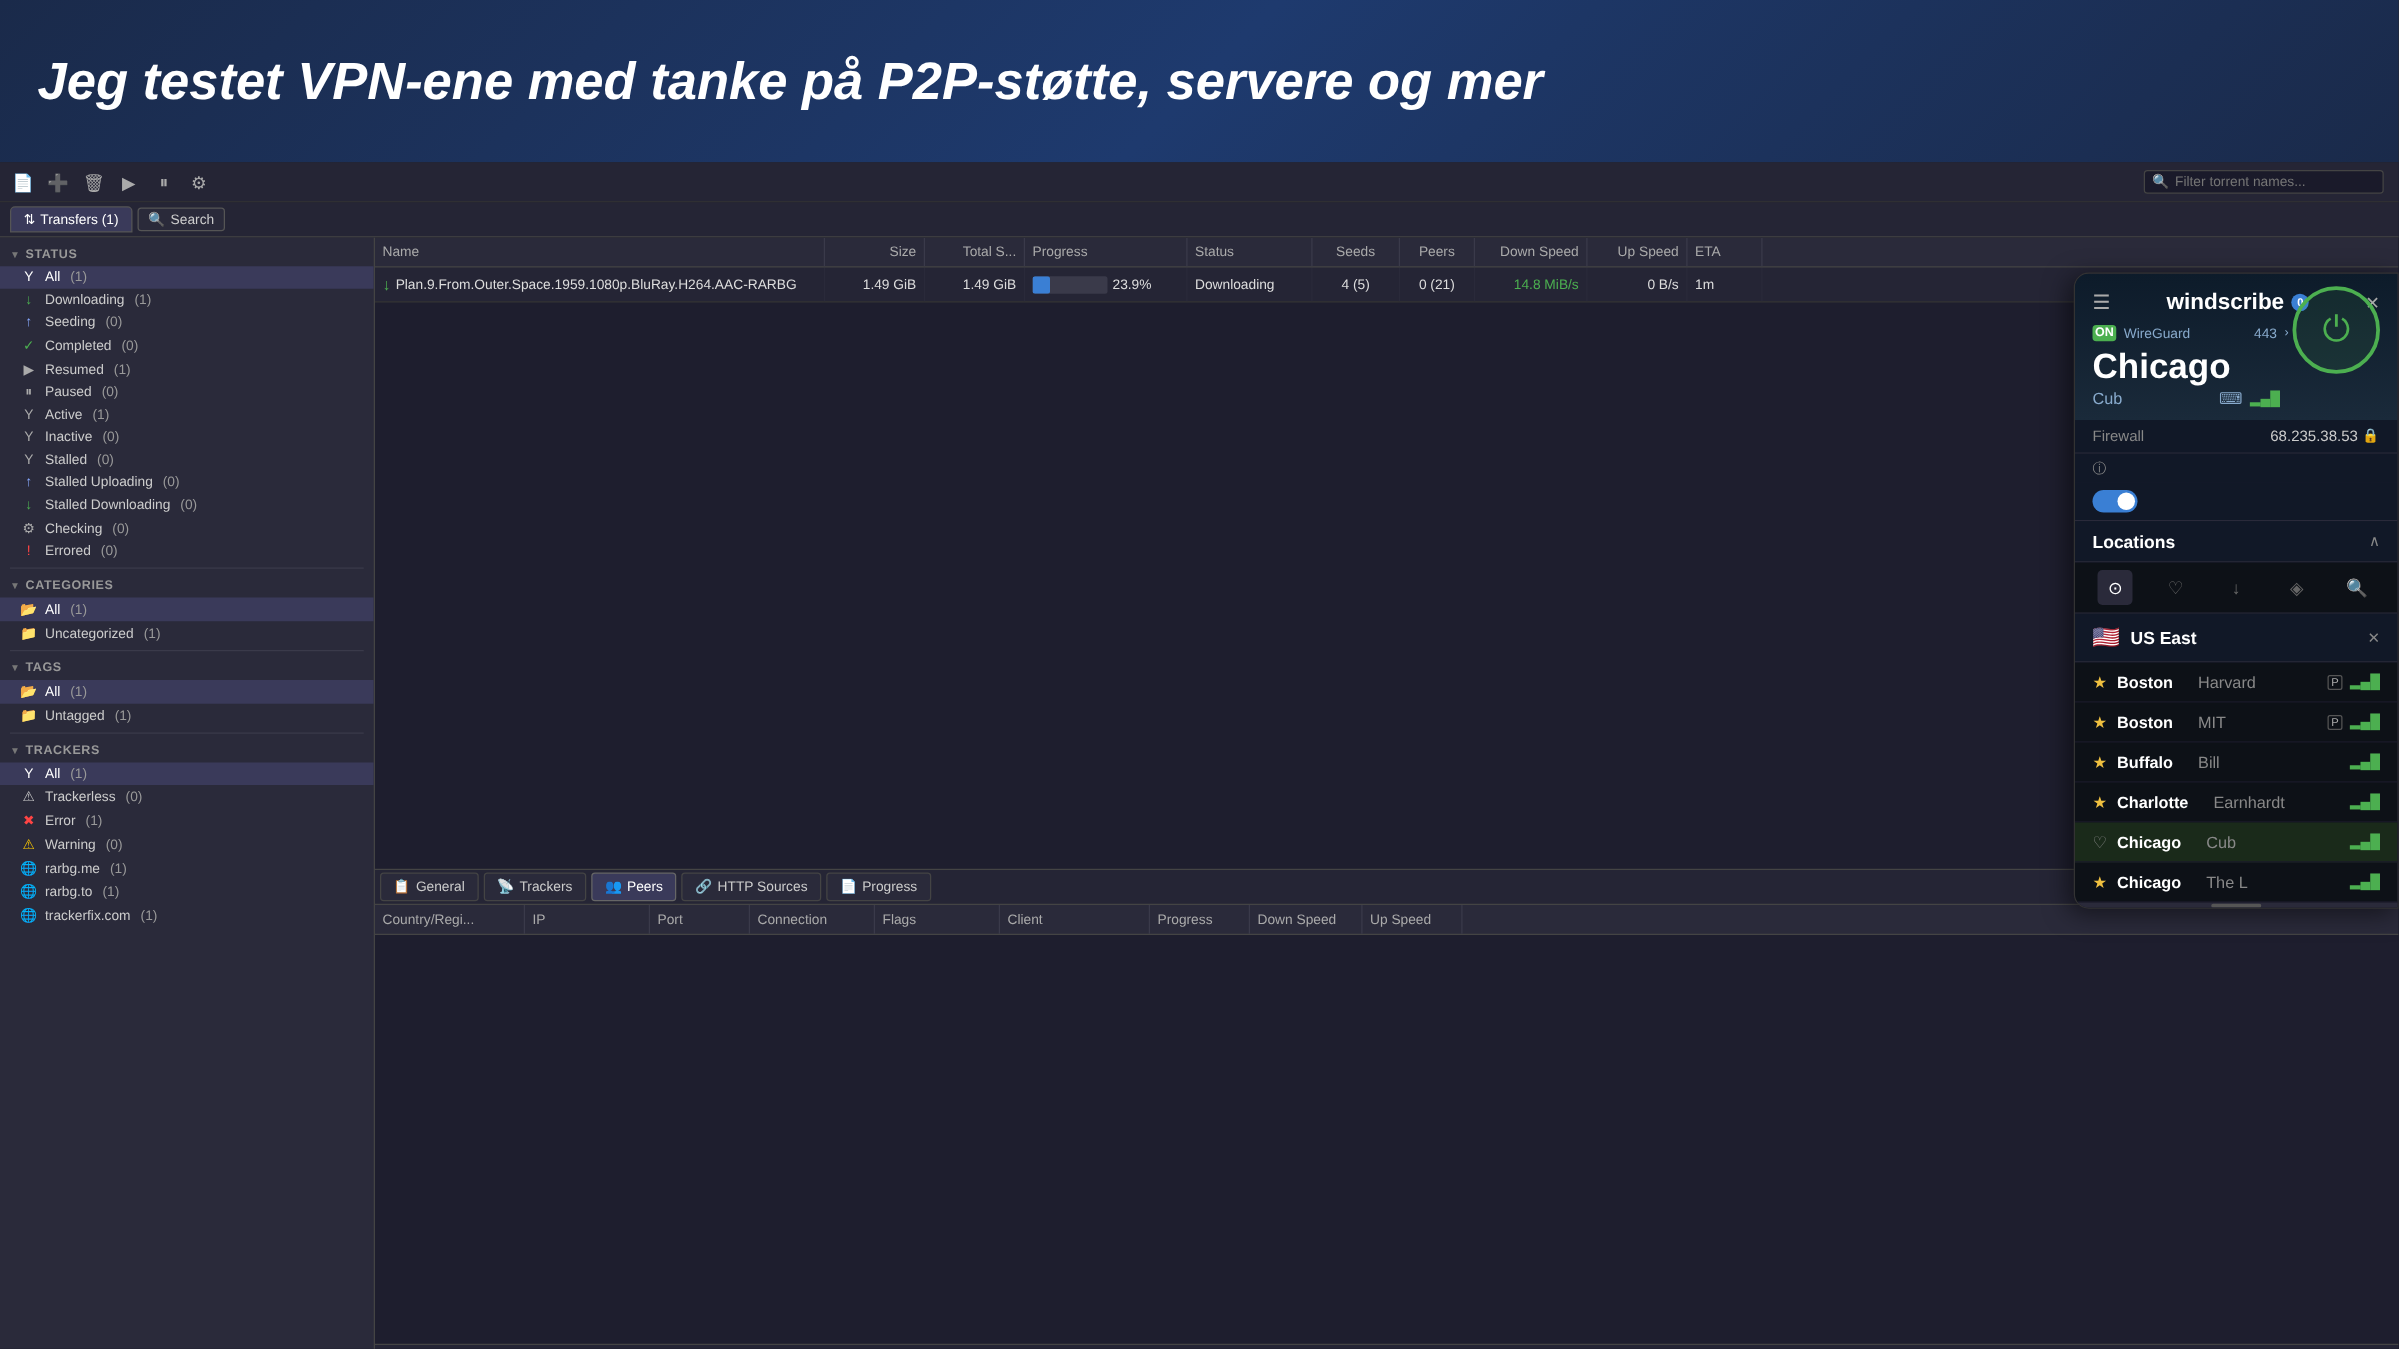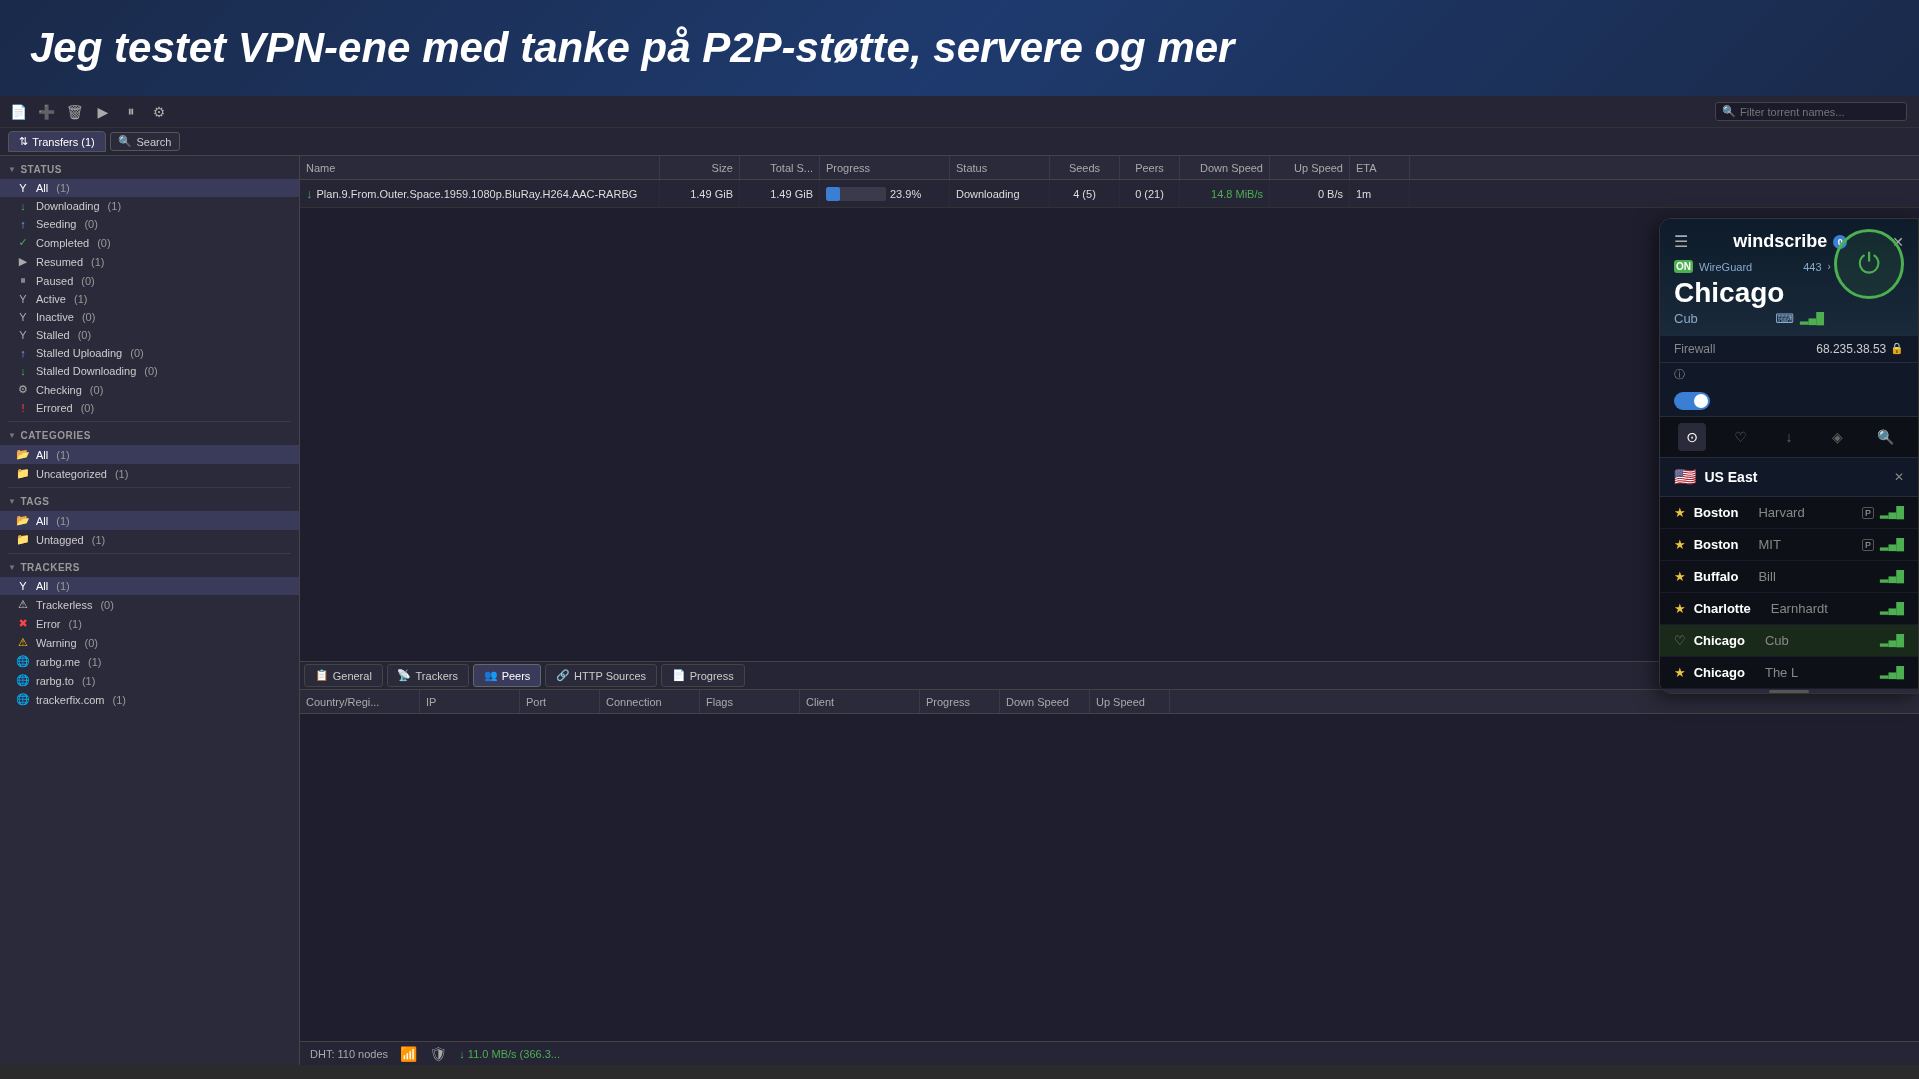--- a/index.html
+++ b/index.html
@@ -1,21 +1,21 @@
 <!DOCTYPE html>
 <html><head>
   <meta charset="utf-8">
   <style>
     * { margin: 0; padding: 0; box-sizing: border-box; }
     body { font-family: 'Segoe UI', Arial, sans-serif; font-size: 12px; background: #2b2b2b; width: 1919px; height: 1079px; overflow: hidden; position: relative; }
 
     
     .banner {
       width: 100%;
-      height: 96px;
+      height: 130px;
       background: linear-gradient(135deg, #1a2a4a 0%, #1e3a6e 50%, #1a2a4a 100%);
       display: flex;
       align-items: center;
       padding: 0 30px;
     }
     .banner-text {
       color: #ffffff;
       font-size: 42px;
       font-weight: 700;
       font-style: italic;
@@ -863,20 +863,24 @@
   <div class="ws-info-row">
     <span class="ws-info-icon">ⓘ</span>
   </div>
 
   <div class="ws-toggle-row">
     <div class="ws-toggle">
       <div class="ws-toggle-knob"></div>
     </div>
   </div>
 
+  <div class="ws-locations-header">
+    <span class="ws-locations-title">Locations</span>
+    <span class="ws-collapse">∧</span>
+  </div>
 
   <div class="ws-nav-tabs">
     <div class="ws-nav-icon active">⊙</div>
     <div class="ws-nav-icon">♡</div>
     <div class="ws-nav-icon">↓</div>
     <div class="ws-nav-icon">◈</div>
     <div class="ws-nav-icon">🔍</div>
   </div>
 
   <div class="ws-current-region">

